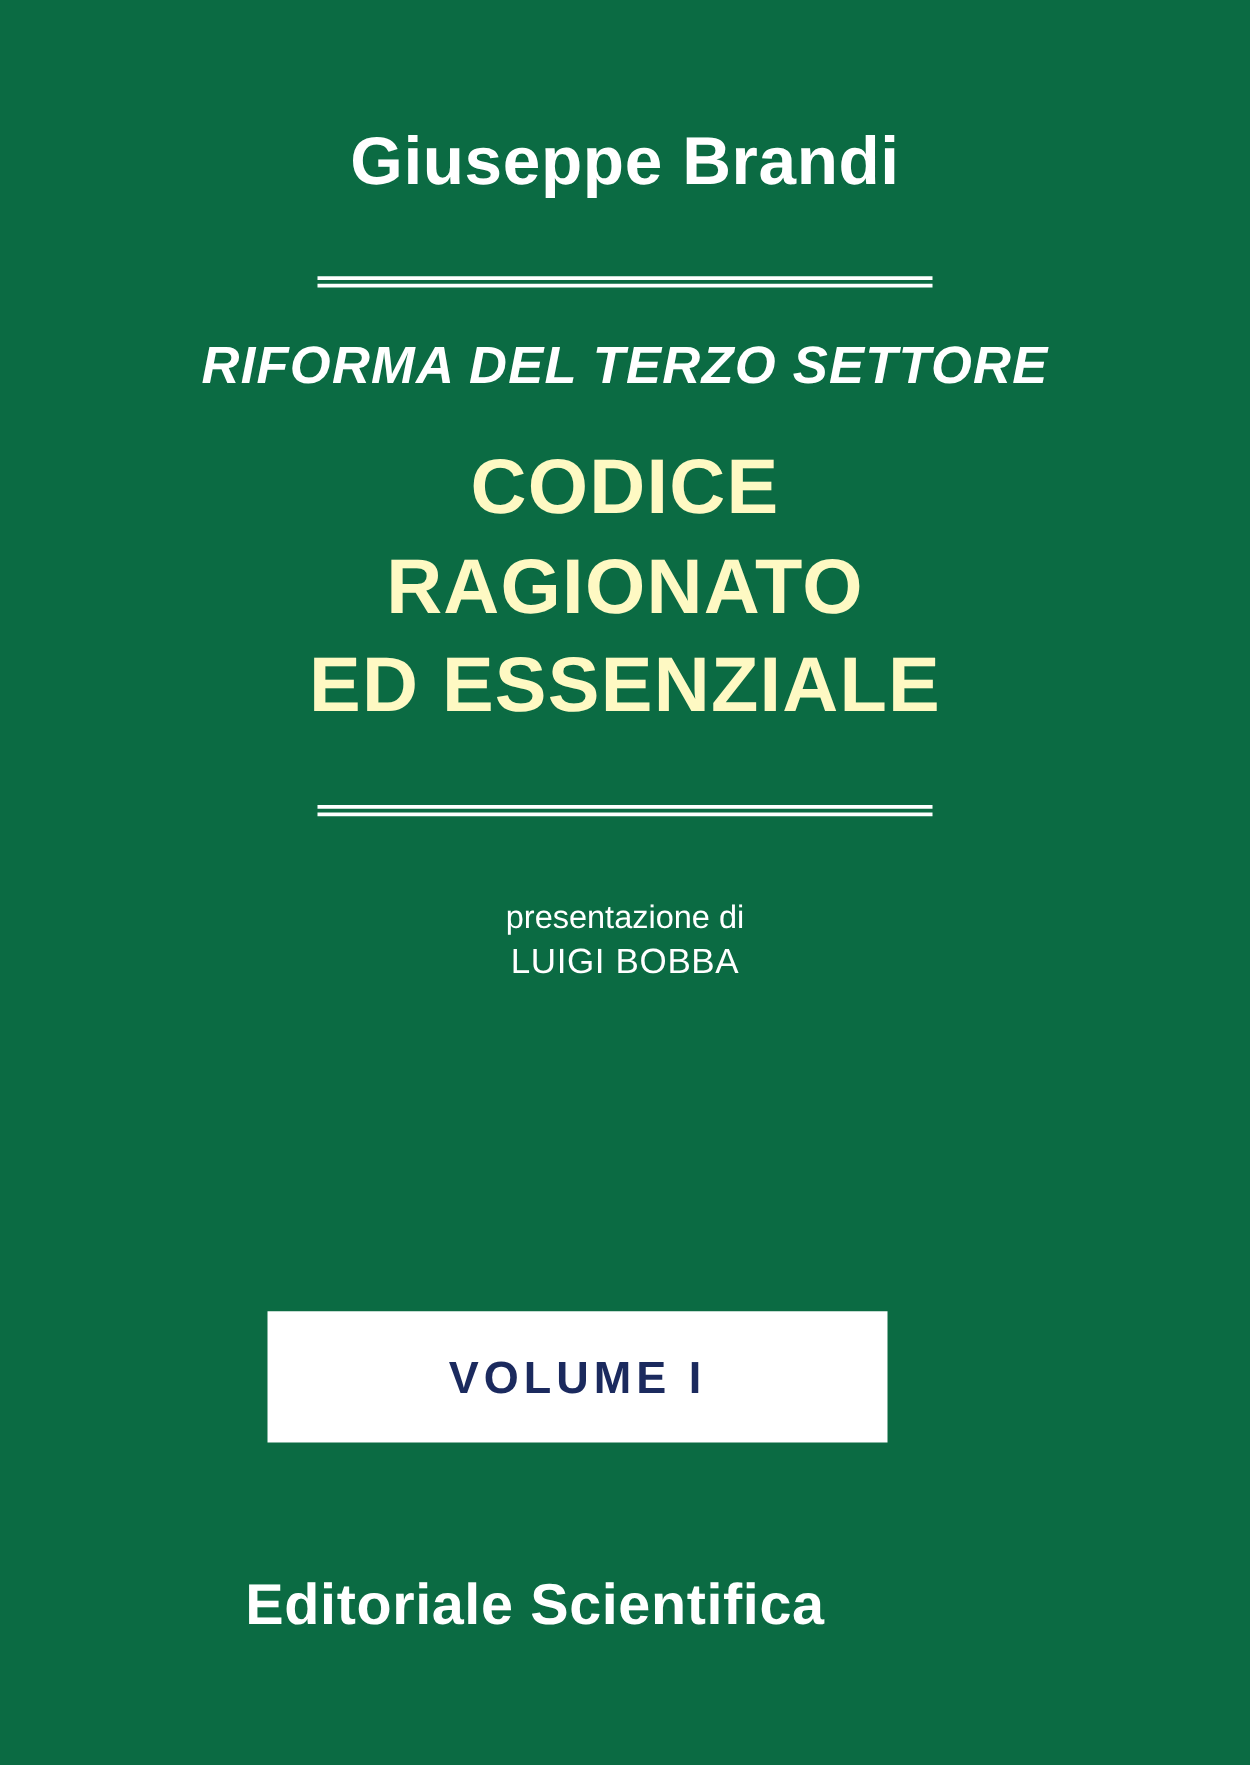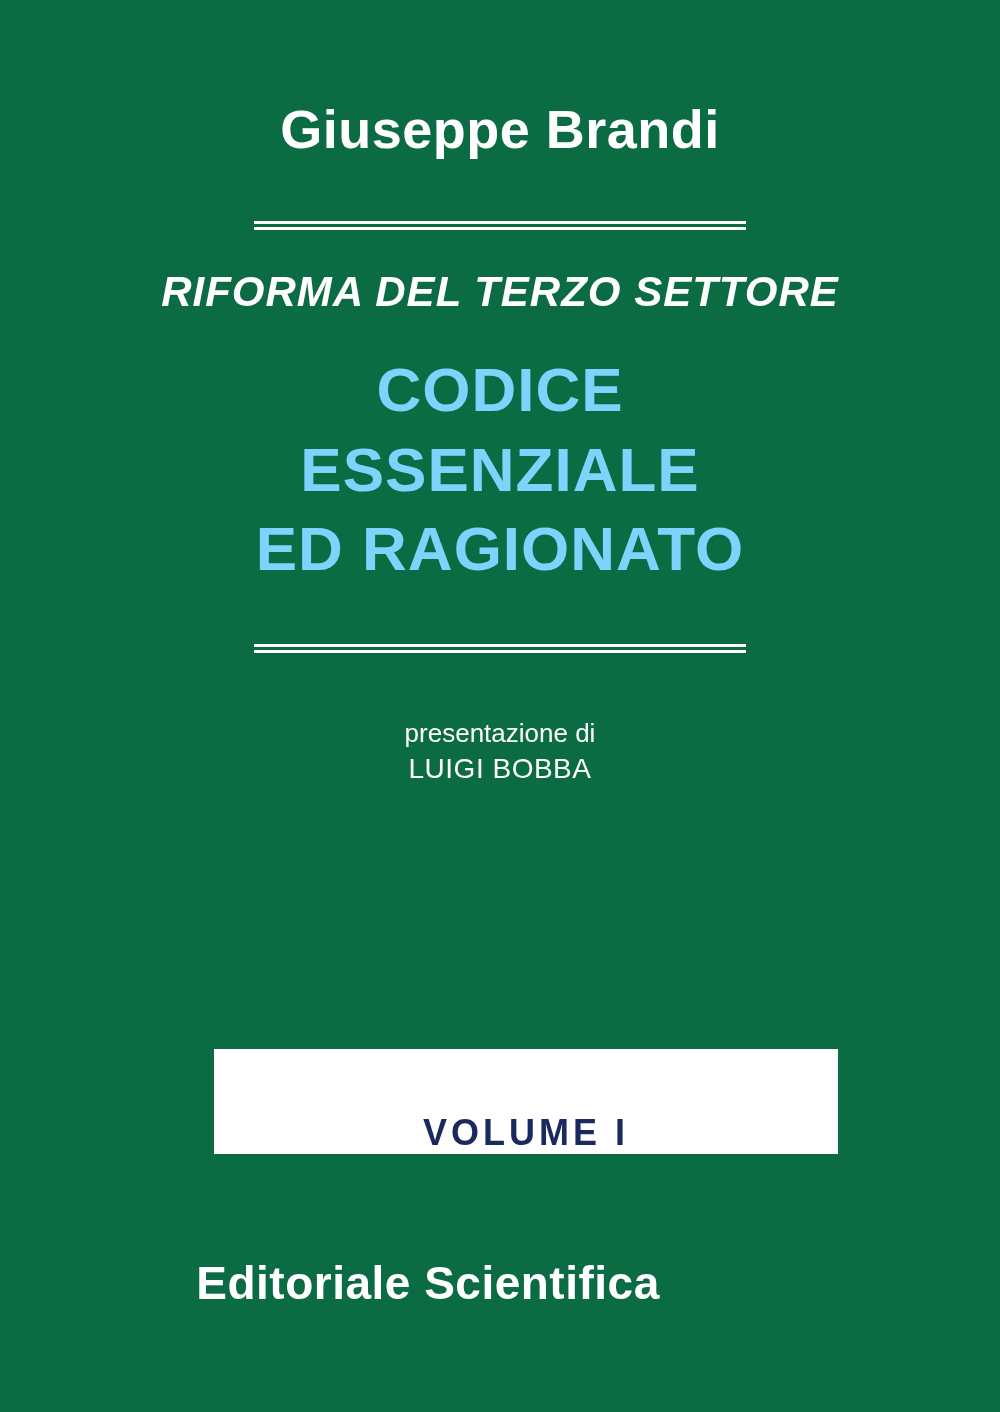--- a/index.html
+++ b/index.html
@@ -52,21 +52,21 @@
     margin-top: 38px;
     color: #ffffff;
     font-size: 42px;
     font-style: italic;
     font-weight: bold;
     letter-spacing: 1px;
     text-align: left;
   }
   .maintitle {
     margin-top: 34px;
-    color: #7dd3fc;
+    color: #fef9c3;
     font-size: 62px;
     font-weight: bold;
     letter-spacing: 1px;
     text-align: center;
     line-height: 1.28;
   }
   .maintitle div {
     margin: 0;
     padding: 0;
   }
@@ -81,25 +81,25 @@
   .presenter {
     color: #ffffff;
     font-size: 28px;
     text-align: right;
     letter-spacing: 0.5px;
   }
   .volume-box {
     position: absolute;
     left: 214px;
     top: 1049px;
-    width: 624px;
+    width: 496px;
     height: 105px;
     background: #ffffff;
     display: flex;
-    align-items: flex-end;
+    align-items: center;
     justify-content: center;
   }
   .volume-text {
     color: #1b2a5e;
     font-size: 36px;
     font-weight: bold;
     letter-spacing: 4px;
   }
   .publisher {
     position: absolute;
@@ -120,22 +120,22 @@
   <div class="inner">
 
     <div class="author">Giuseppe Brandi</div>
 
     <div class="rule upper"></div>
 
     <div class="subtitle">RIFORMA DEL TERZO SETTORE</div>
 
     <div class="maintitle">
       <div>CODICE</div>
-      <div>ESSENZIALE</div>
-      <div>ED RAGIONATO</div>
+      <div>RAGIONATO</div>
+      <div>ED ESSENZIALE</div>
     </div>
 
     <div class="rule lower"></div>
 
     <div class="presentation">presentazione di</div>
     <div class="presenter">LUIGI BOBBA</div>
   </div>
 
   <div class="volume-box">
     <span class="volume-text">VOLUME I</span>

